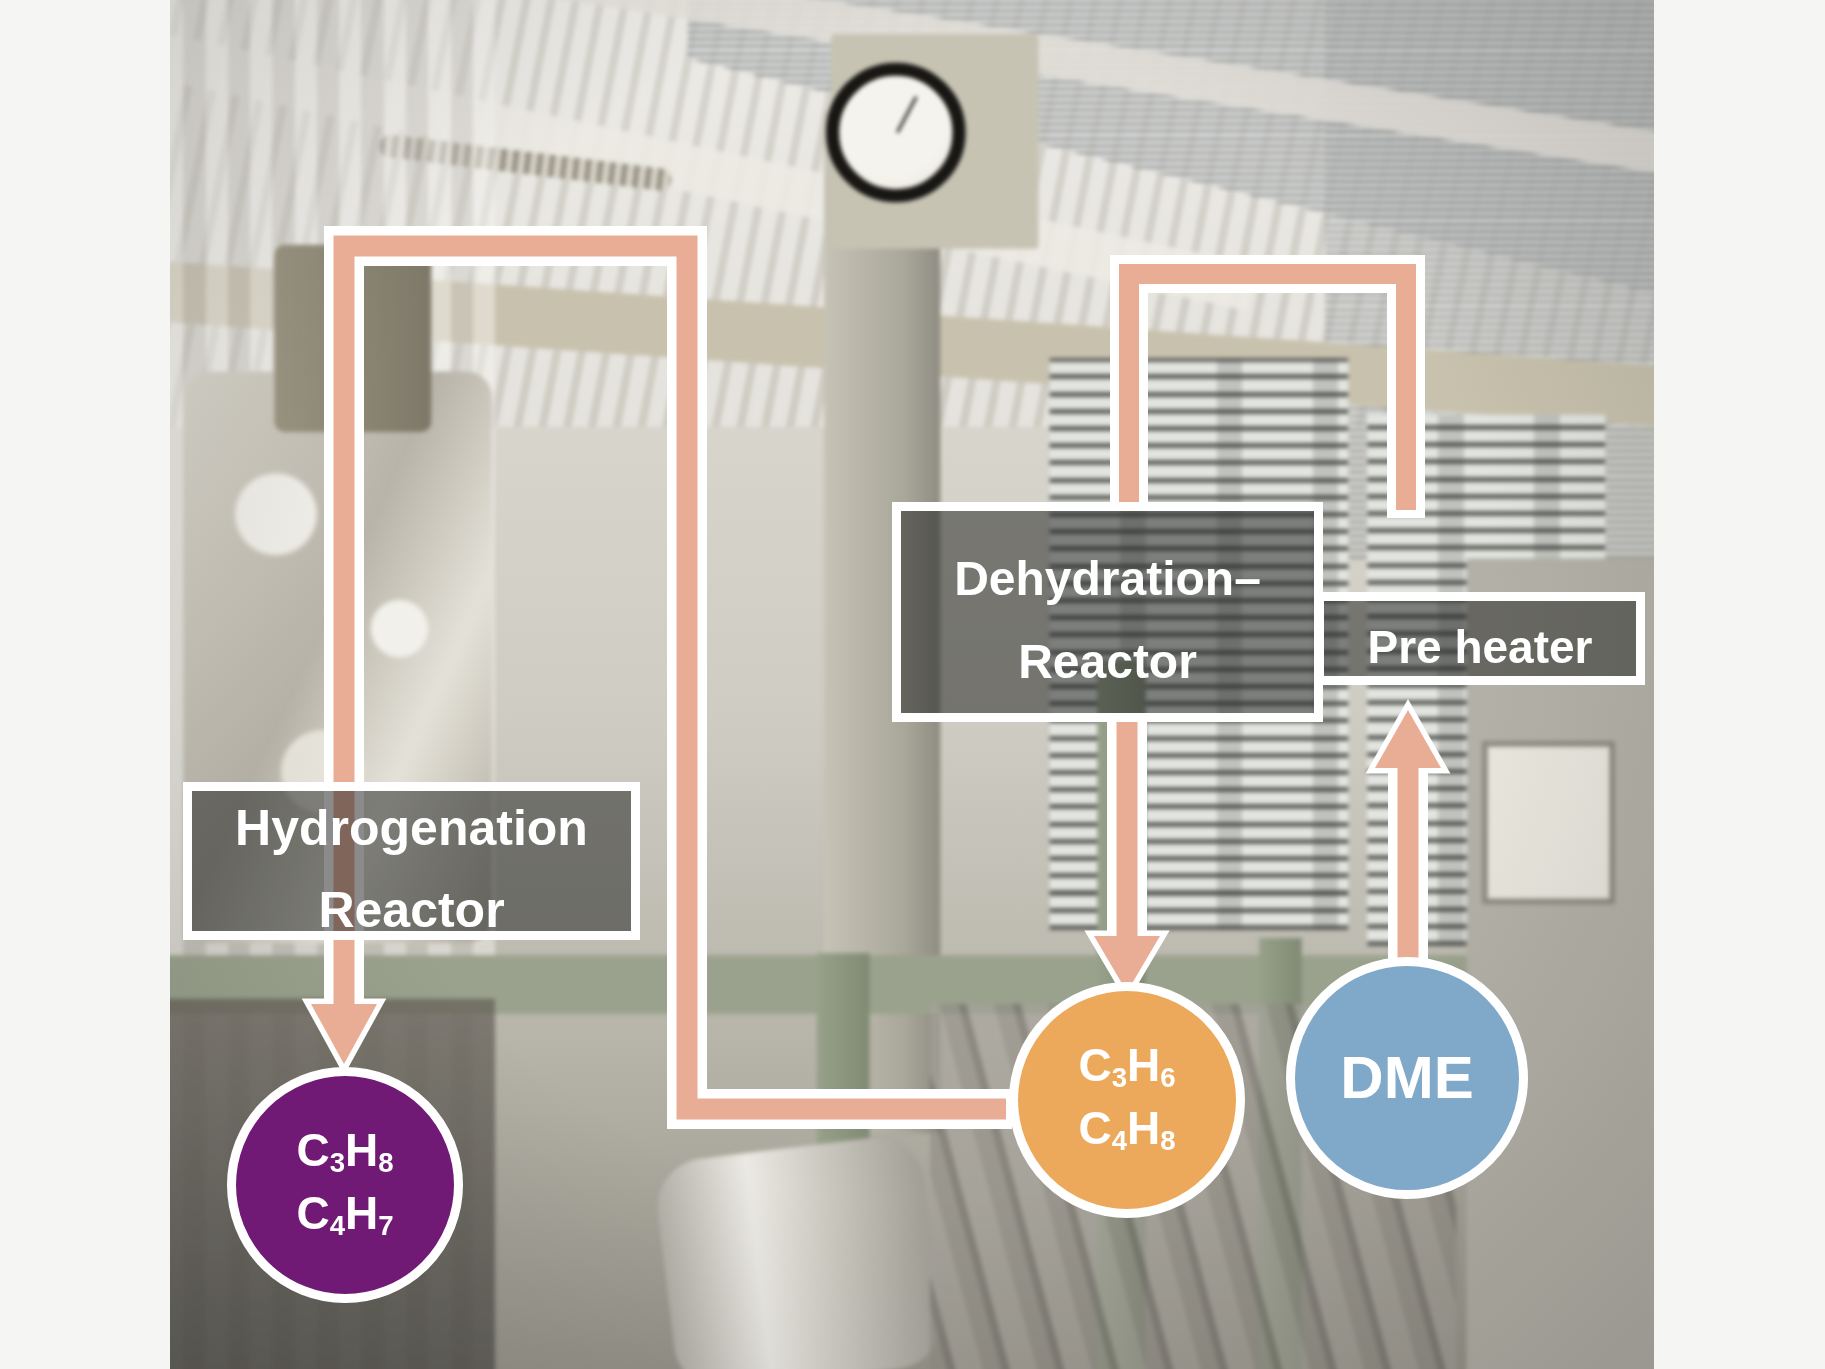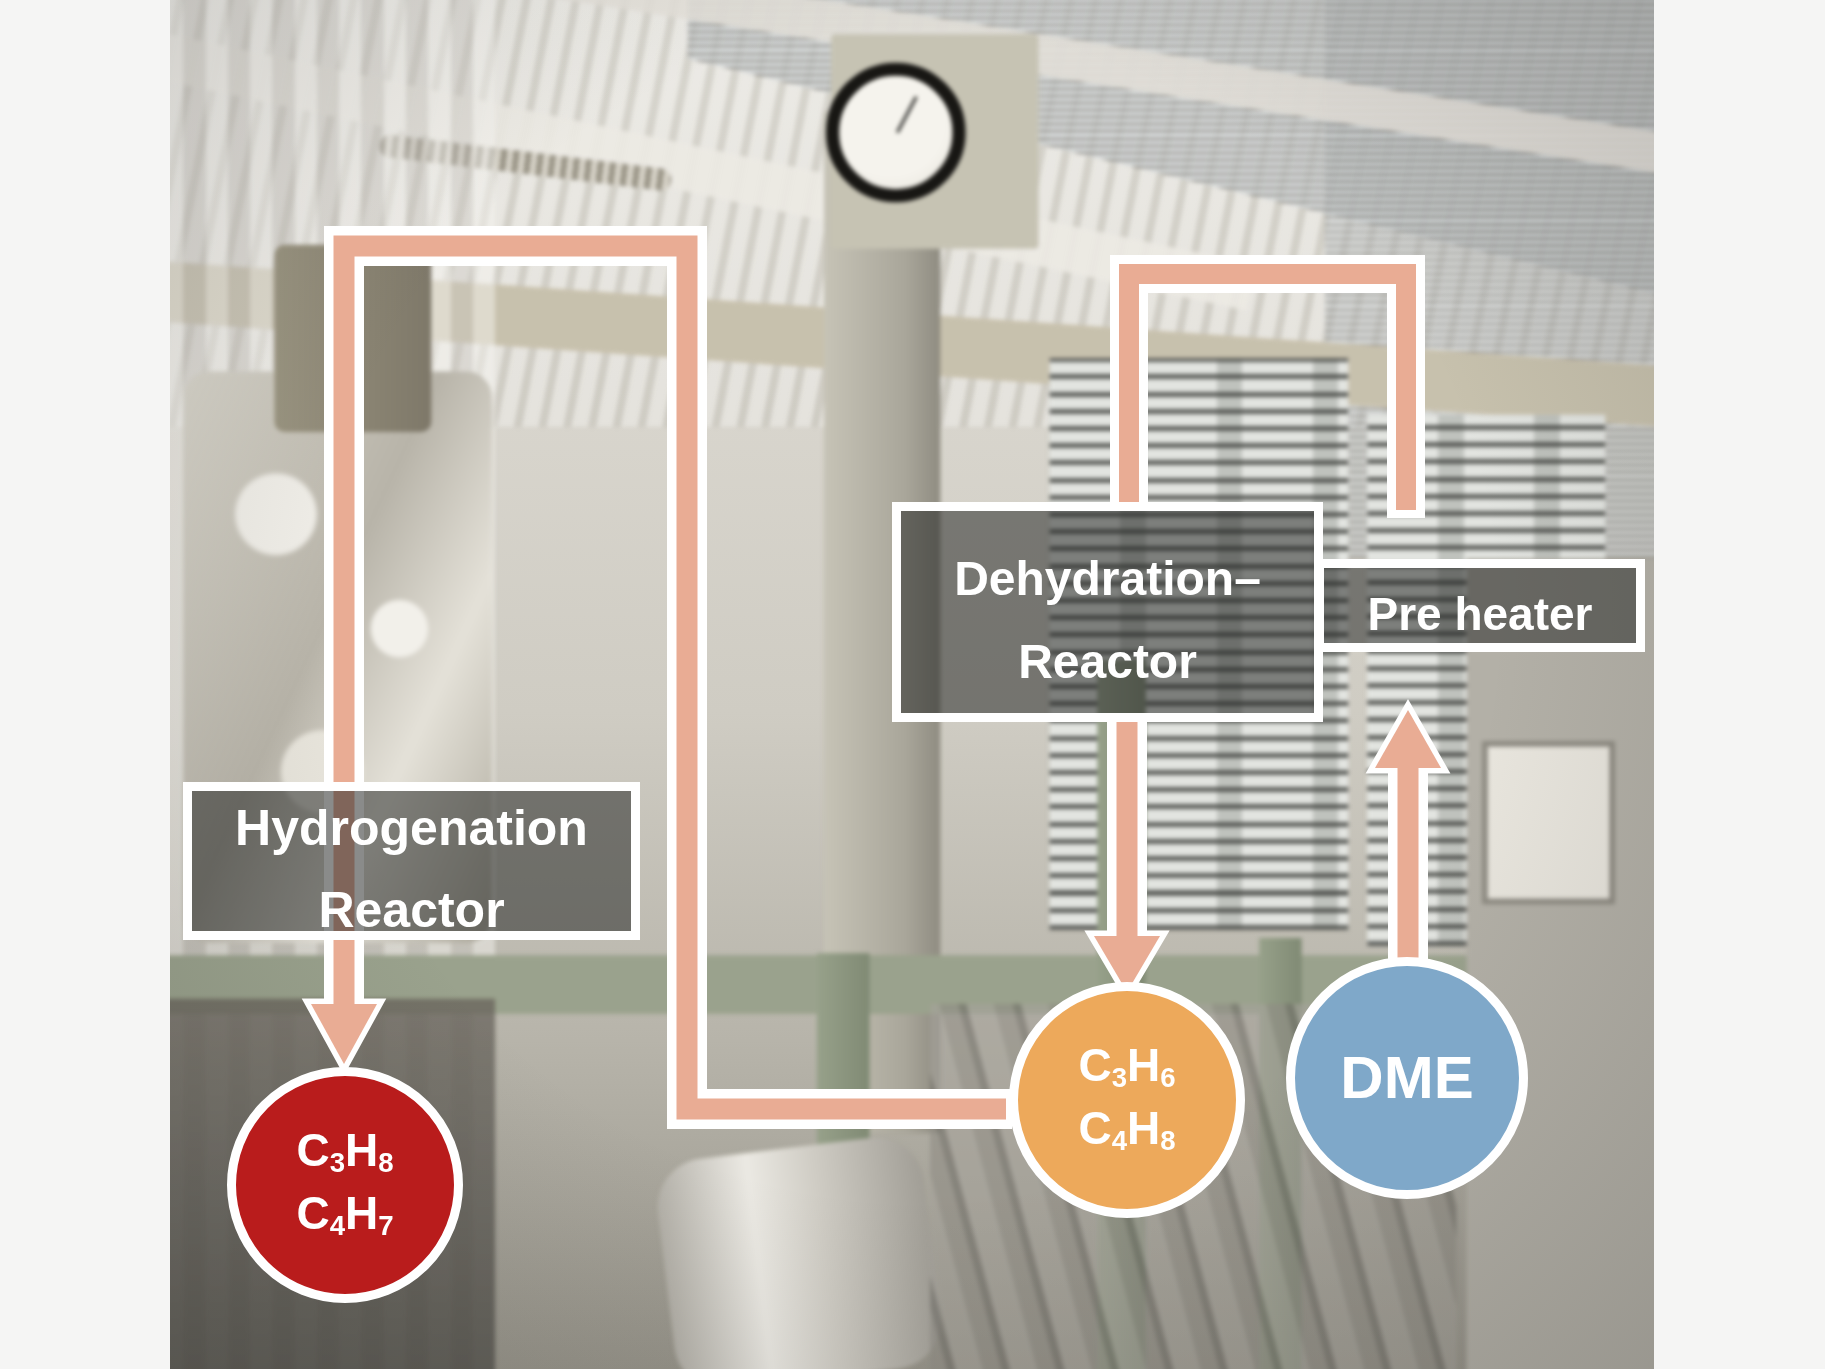--- a/index.html
+++ b/index.html
@@ -59,33 +59,33 @@
   .vignette{position:absolute;inset:0;background:radial-gradient(circle at 50% 45%,rgba(0,0,0,0) 55%,rgba(40,40,38,.18) 100%);}
 
   
   .flows{position:absolute;inset:0;width:1825px;height:1369px;z-index:5;pointer-events:none;}
 
   .node{position:absolute;z-index:6;border:9px solid #fff;border-radius:50%;box-sizing:border-box;
         display:flex;flex-direction:column;align-items:center;justify-content:center;
         color:#fff;font-weight:bold;text-align:center;}
   .node .line{font-size:46px;line-height:56px;white-space:nowrap;}
   .node .sub{font-size:.6em;position:relative;top:.22em;}
-  .node-alkanes{left:227px;top:1067px;width:236px;height:236px;background:#b91c1c;}
+  .node-alkanes{left:227px;top:1067px;width:236px;height:236px;background:#701a75;}
   .node-alkenes{left:1009px;top:982px;width:236px;height:236px;background:#EDA95B;}
   .node-dme{left:1286px;top:957px;width:242px;height:242px;background:#7FA8C9;}
   .node-dme .line{font-size:60px;}
 
   .label-box{position:absolute;z-index:7;box-sizing:border-box;border:9px solid #fff;
         background:rgba(42,44,41,.55);display:flex;flex-direction:column;align-items:center;justify-content:center;
         color:#fff;font-weight:bold;text-align:center;}
   .box-hydro{left:183px;top:782px;width:457px;height:158px;}
   .box-hydro .bline{font-size:50px;line-height:66px;}
   .box-dehy{left:892px;top:502px;width:431px;height:220px;}
   .box-dehy .bline{font-size:48px;line-height:67px;}
-  .box-pre{left:1315px;top:559px;width:330px;height:93px;}
+  .box-pre{left:1315px;top:592px;width:330px;height:93px;}
   .box-pre .bline{font-size:46px;line-height:50px;}
   .bline{white-space:nowrap;margin-top:16px;}
 </style>
 </head>
 <body>
 
 <div class="stage">
 
   <div class="photo">
     <div class="photo-inner">

